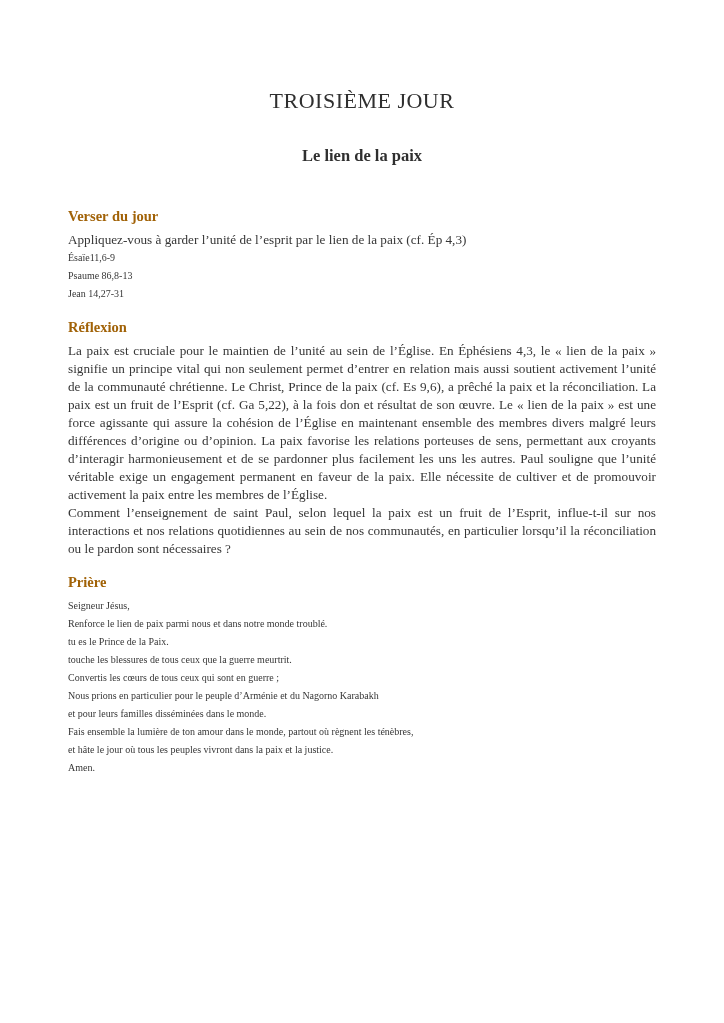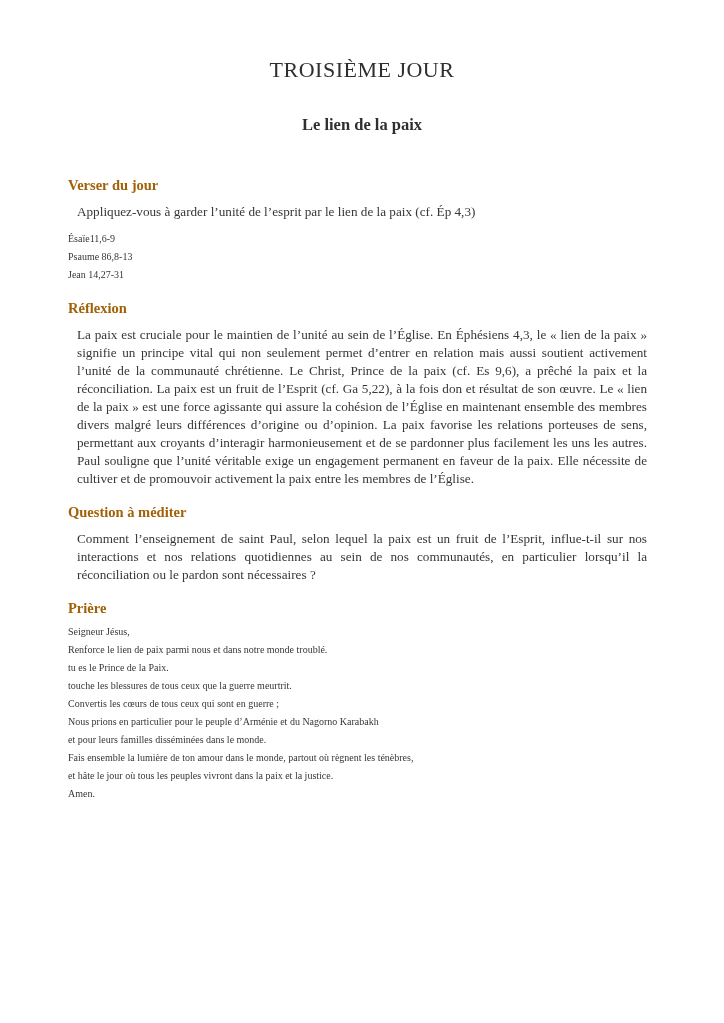--- a/index.html
+++ b/index.html
@@ -16,21 +16,21 @@
     font-family: "Liberation Serif", "DejaVu Serif", serif;
     color: #363636;
     overflow: hidden;
     box-sizing: border-box;
   }
   .content {
     padding: 0 68px;
   }
   .doc-title {
     margin: 0;
-    padding-top: 57px;
+    padding-top: 88px;
     text-align: center;
     font-size: 22px;
     font-weight: 400;
     letter-spacing: 0.5px;
     color: #2f2f2f;
   }
   .doc-subtitle {
     margin: 32px 0 16px 0;
     text-align: center;
     font-size: 16.5px;
@@ -43,21 +43,21 @@
     line-height: 17px;
     margin: 16px 0 6px 0;
     color: #a16207;
   }
   .section-first .section-heading {
     margin-top: 42px;
   }
   .body-text {
     font-size: 13.2px;
     line-height: 18px;
-    margin: 9px;
+    margin: 0;
   }
   .justified {
     text-align: justify;
   }
   .text-line {
     font-size: 10px;
     line-height: 18px;
   }
   .page-number {
     position: absolute;
@@ -89,21 +89,20 @@
       <div class="text-line">Psaume 86,8-13</div>
       <div class="text-line">Jean 14,27-31</div>
     </section>
 
     <section class="section">
       <h3 class="section-heading">Réflexion</h3>
       <p class="body-text justified">La paix est cruciale pour le maintien de l’unité au sein de l’Église. En Éphésiens 4,3, le « lien de la paix » signifie un principe vital qui non seulement permet d’entrer en relation mais aussi soutient activement l’unité de la communauté chrétienne. Le Christ, Prince de la paix (cf. Es 9,6), a prêché la paix et la réconciliation. La paix est un fruit de l’Esprit (cf. Ga 5,22), à la fois don et résultat de son œuvre. Le « lien de la paix » est une force agissante qui assure la cohésion de l’Église en maintenant ensemble des membres divers malgré leurs différences d’origine ou d’opinion. La paix favorise les relations porteuses de sens, permettant aux croyants d’interagir harmonieusement et de se pardonner plus facilement les uns les autres. Paul souligne que l’unité véritable exige un engagement permanent en faveur de la paix. Elle nécessite de cultiver et de promouvoir activement la paix entre les membres de l’Église.</p>
     </section>
 
     <section class="section">
-      <h3 class="section-heading">Question à méditer</h3>
       <p class="body-text justified">Comment l’enseignement de saint Paul, selon lequel la paix est un fruit de l’Esprit, influe-t-il sur nos interactions et nos relations quotidiennes au sein de nos communautés, en particulier lorsqu’il la réconciliation ou le pardon sont nécessaires ?</p>
     </section>
 
     <section class="section">
       <h3 class="section-heading">Prière</h3>
       <div class="text-line">Seigneur Jésus,</div>
       <div class="text-line">Renforce le lien de paix parmi nous et dans notre monde troublé.</div>
       <div class="text-line">tu es le Prince de la Paix.</div>
       <div class="text-line">touche les blessures de tous ceux que la guerre meurtrit.</div>
       <div class="text-line">Convertis les cœurs de tous ceux qui sont en guerre ;</div>

